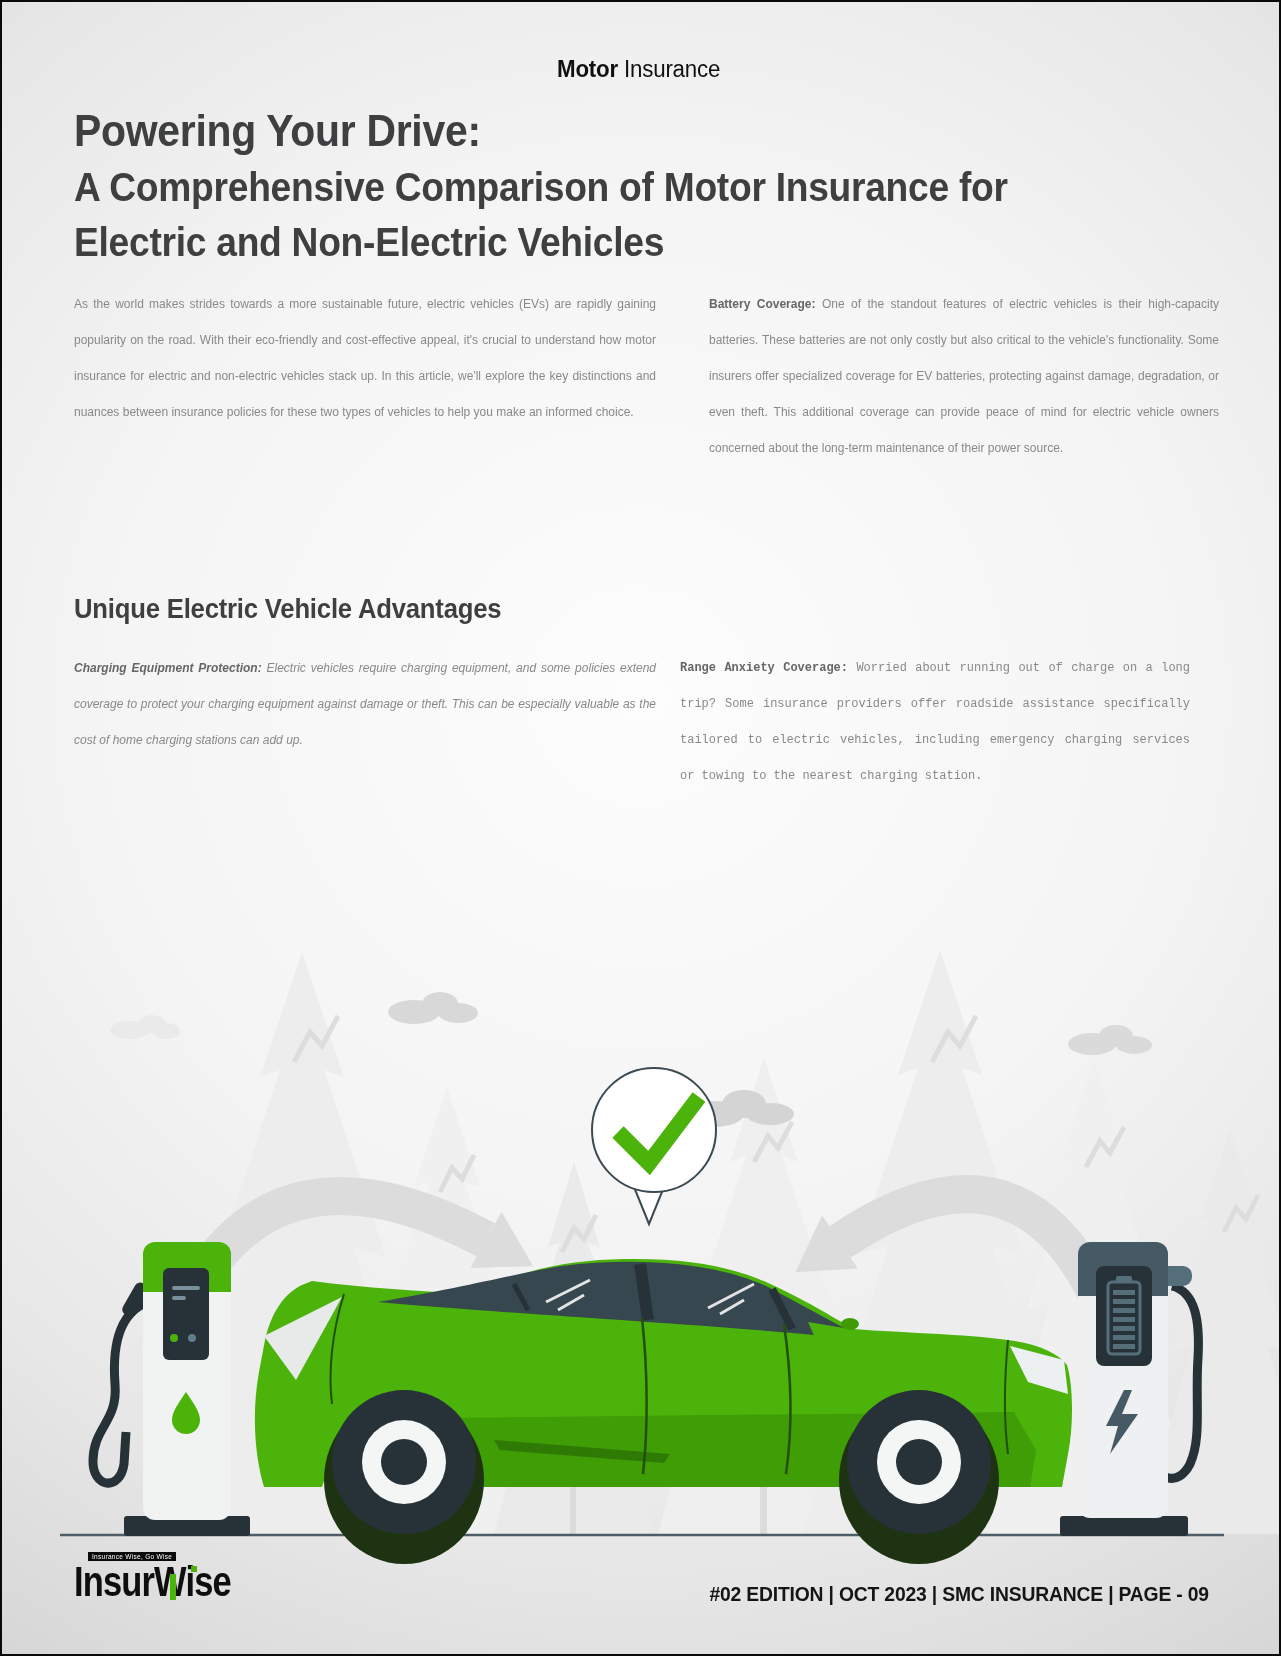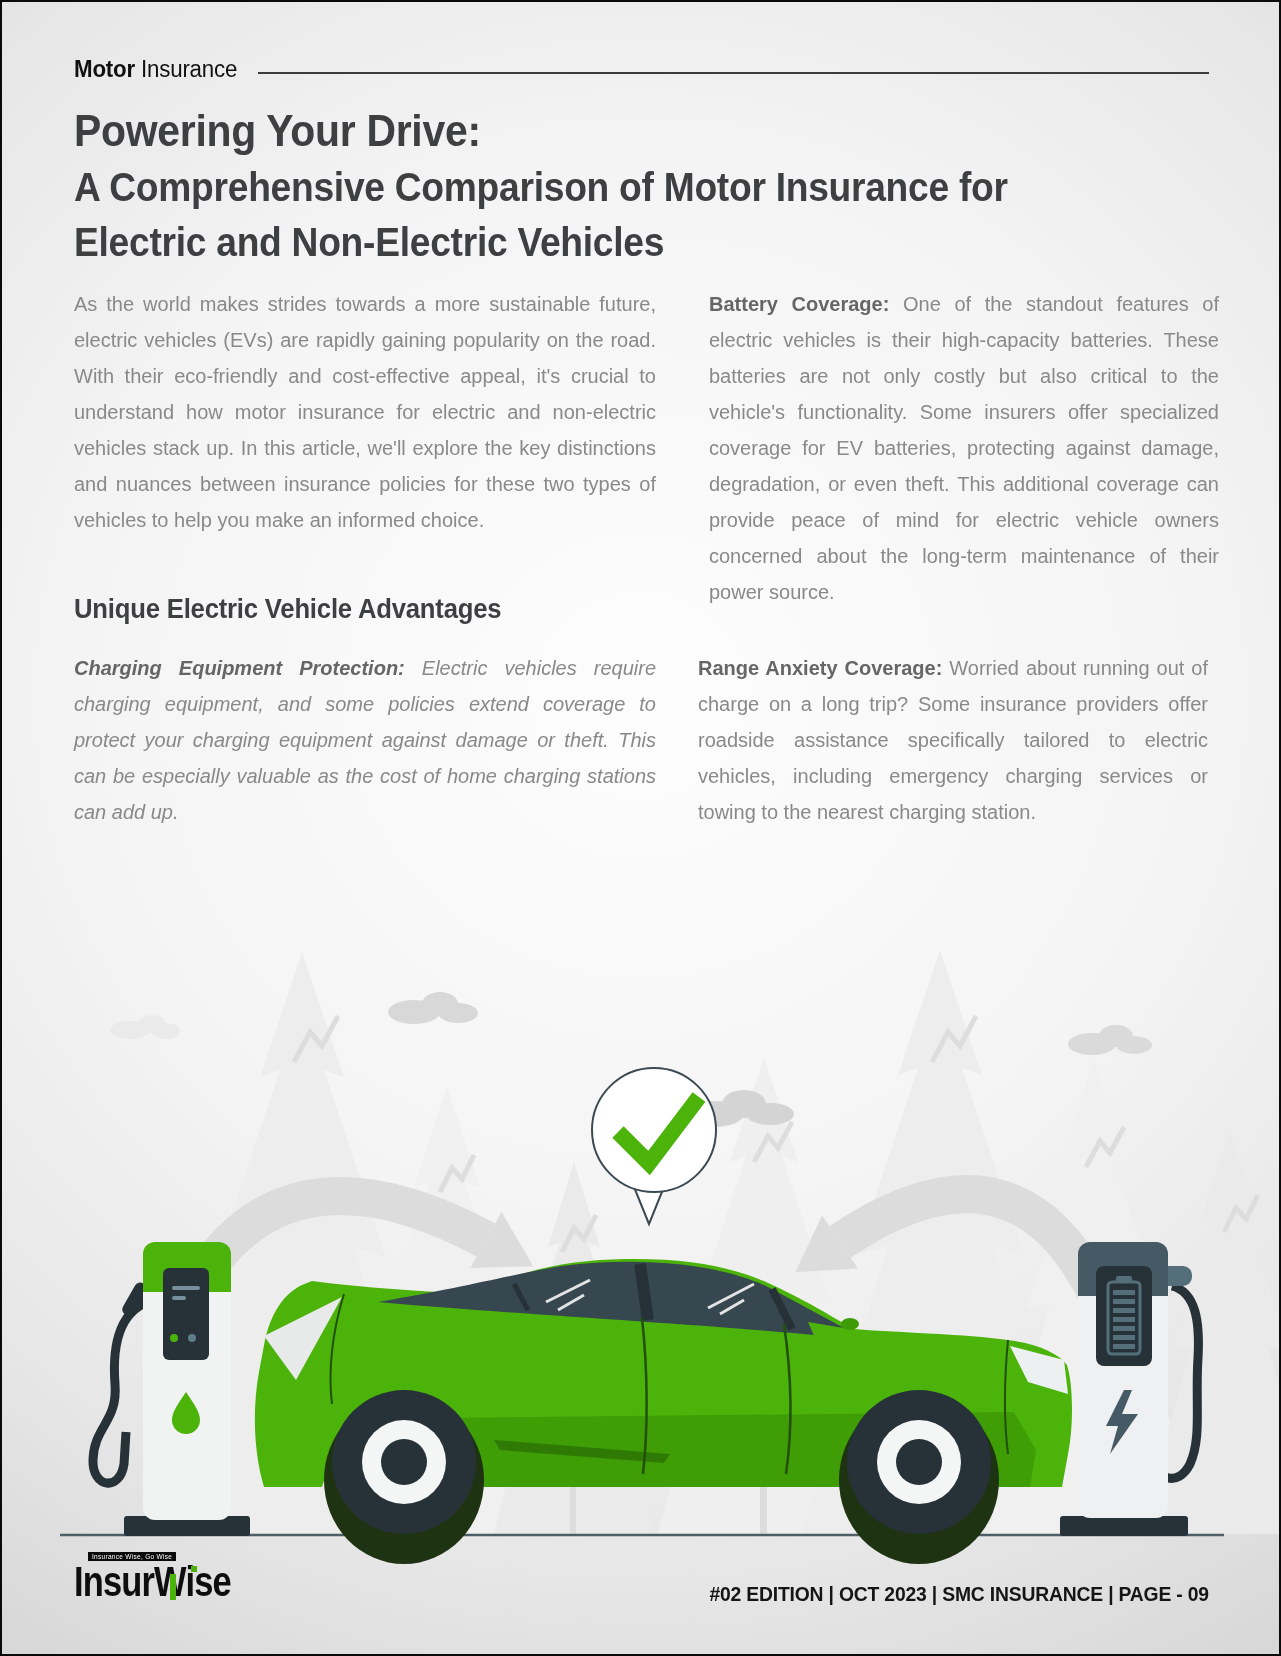--- a/index.html
+++ b/index.html
@@ -3,38 +3,38 @@
 <meta charset="utf-8">
 <style>
   html,body{margin:0;padding:0;background:#222;}
   .page{
     position:relative;width:1281px;height:1656px;margin:0 auto;
     box-sizing:border-box;border:2px solid #0a0a0a;overflow:hidden;
     background:radial-gradient(115% 85% at 50% 42%, #fdfdfd 0%, #f4f4f4 38%, #e7e7e7 62%, #d2d2d2 86%, #c5c5c5 100%);
     font-family:"Liberation Sans", sans-serif;
   }
   
-  .kicker{position:absolute;left:72px;top:54px;right:70px;display:flex;align-items:center;}
+  .kicker{position:absolute;left:72px;top:54px;right:70px;display:flex;align-items:center;flex-direction:column;}
   .kicker-text{font-size:23px;color:#101010;letter-spacing:-0.2px;transform:scaleX(.97);transform-origin:left center;white-space:nowrap;}
   .kicker-text b{font-weight:700;}
   .kicker-rule{flex:1;height:2px;background:#3c3c3c;margin-left:16px;margin-top:6px;}
   
   .title{position:absolute;left:72px;top:100px;width:1140px;color:#3e3f40;font-weight:700;
          transform:scaleX(.93);transform-origin:left top;letter-spacing:-0.3px;}
   .title .t1{font-size:44px;line-height:58px;}
   .title .t2{font-size:40px;line-height:55px;}
   
-  .col-text{position:absolute;font-size:20px;line-height:36px;color:#898989;text-align:justify;margin:0;}
+  .col-text{position:absolute;font-size:12px;line-height:36px;color:#898989;text-align:justify;margin:0;}
   .col-text b{color:#666;font-weight:700;}
   .p-intro{left:72px;top:284px;width:582px;}
   .h-advantages{position:absolute;left:72px;top:592px;margin:0;font-size:27px;font-weight:700;color:#3e3f40;
                 transform:scaleX(.95);transform-origin:left top;letter-spacing:-0.2px;white-space:nowrap;}
   .p-charging{left:72px;top:648px;width:582px;font-style:italic;}
   .p-battery{left:700px;top:284px;width:510px;margin-left:7px;}
-  .p-range{left:696px;top:648px;width:510px;}
+  .p-range{left:678px;top:648px;width:510px;font-family:Liberation Mono, monospace;}
   
   .scene{position:absolute;left:0;top:0;width:1281px;height:1656px;pointer-events:none;}
   
   .footer-logo{position:absolute;left:72px;top:1548px;width:220px;height:64px;}
   .logo-tagline{position:absolute;left:14px;top:2px;background:#0a0a0a;color:#fff;font-size:6.5px;
                 letter-spacing:.3px;padding:1px 4px;white-space:nowrap;z-index:2;}
   .logo-word{position:absolute;left:0;top:8px;font-size:42px;font-weight:800;color:#0e0e0e;
              transform:scaleX(.82);transform-origin:left top;letter-spacing:-1px;white-space:nowrap;}
   .w-accent{position:absolute;left:96px;top:24px;width:6px;height:26px;background:#4CB30B;z-index:1;}
   .i-accent{position:absolute;left:117px;top:16px;width:6px;height:6px;background:#4CB30B;z-index:3;}

